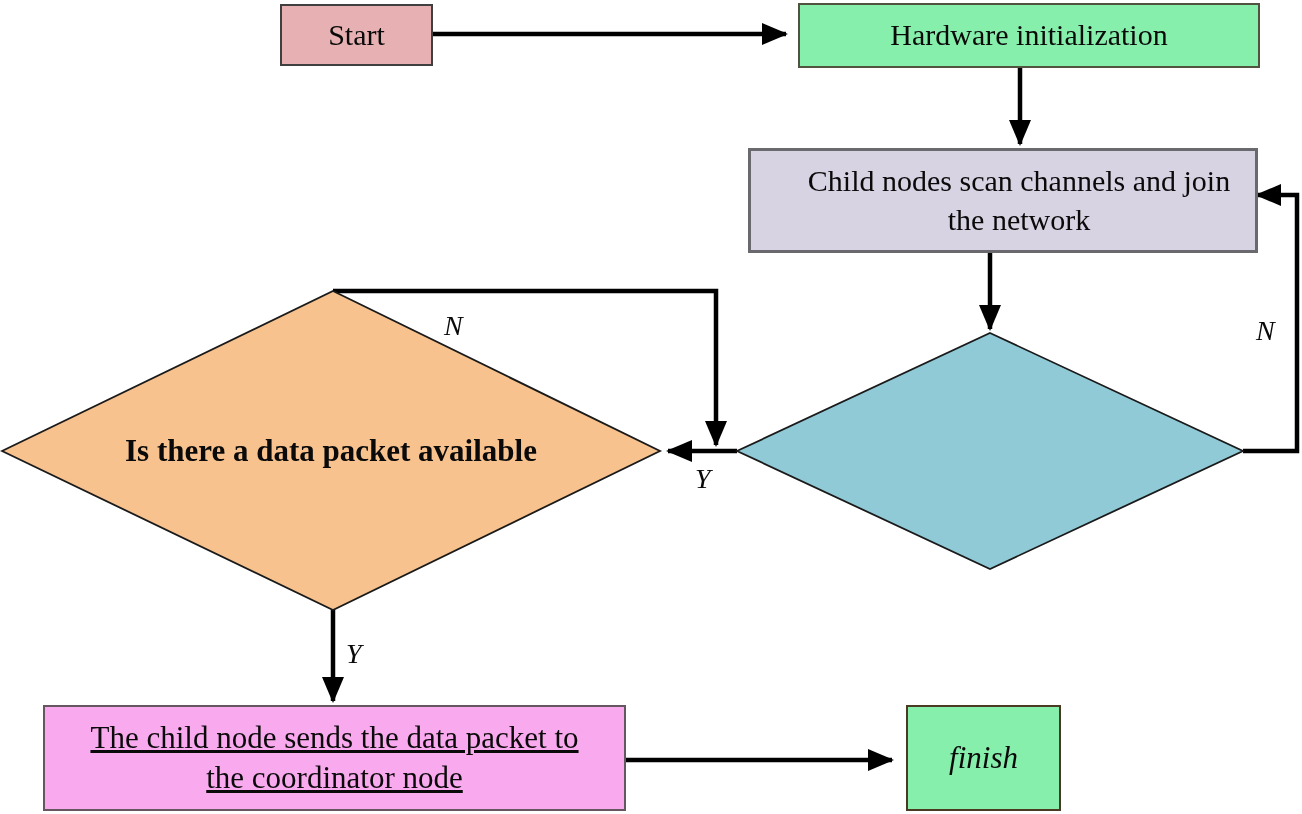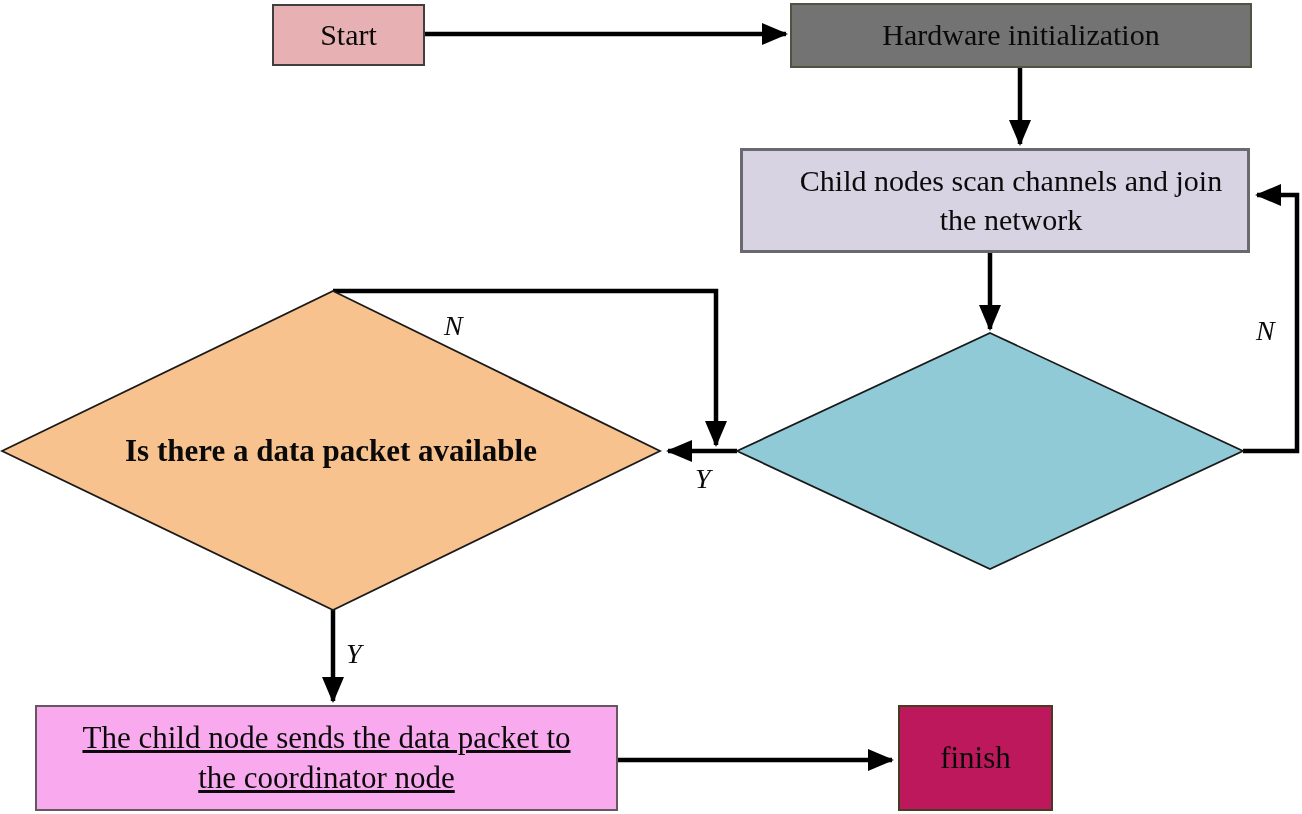--- a/index.html
+++ b/index.html
@@ -19,20 +19,21 @@
   }
   .node {
     position: absolute;
     display: flex;
     align-items: center;
     justify-content: center;
     text-align: center;
     font-size: 30px;
     line-height: 1.28;
     box-sizing: border-box;
+    margin-left: 8px;
   }
   .rect-node { border: 2px solid #4d4d4d; }
   #node-start    { left: 272px; top: 4px;   width: 153px; height: 62px; border-color: #3f3f3f; }
   #node-hardware { left: 790px; top: 3px;   width: 462px; height: 65px; border-color: #50533f; }
   #node-scan     { left: 740px; top: 148px; width: 510px; height: 105px; border-width: 3px; border-color: #6a6a6e; }
   #node-send     { left: 35px;  top: 705px; width: 583px; height: 106px; border-color: #66565f; font-size: 31px; }
   #node-finish   { left: 898px; top: 705px; width: 155px; height: 106px; border-color: #4a3a23; font-size: 31px; }
   #node-scan .wrap { max-width: 430px; }
   #node-send .wrap { max-width: 525px; }
   .diamond-label {
@@ -83,33 +84,33 @@
     <path class="edge" d="M 618 760 H 892" marker-end="url(#arrow)"></path>
 
     <polygon class="shape" points="990,333 1243,451 990,569 737,451" fill="#90cad7"></polygon>
     <polygon class="shape" points="333,291 660,451 333,610 2,451" fill="#f7c28e"></polygon>
   </svg>
 
   <div class="node rect-node" id="node-start" style="background-color: rgb(231, 177, 179);">
     <span class="wrap">Start</span>
   </div>
 
-  <div class="node rect-node" id="node-hardware" style="background-color: #737373;">
+  <div class="node rect-node" id="node-hardware" style="background-color: #86efac;">
     <span class="wrap">Hardware initialization</span>
   </div>
 
   <div class="node rect-node" id="node-scan" style="background-color: rgb(216, 211, 226); padding-left: 32px;">
     <span class="wrap">Child nodes scan channels and join the network</span>
   </div>
 
   <div class="node rect-node" id="node-send" style="background-color: rgb(249, 170, 238); text-decoration: underline;">
     <span class="wrap">The child node sends the data packet to the coordinator node</span>
   </div>
 
-  <div class="node rect-node" id="node-finish" style="background-color: #be185d;">
+  <div class="node rect-node" id="node-finish" style="background-color: #86efac; font-style: italic;">
     <span class="wrap">finish</span>
   </div>
 
   <div class="diamond-label" id="label-packet">Is there a data packet available</div>
 
   <div class="edge-label" id="lbl-networking-no">N</div>
   <div class="edge-label" id="lbl-networking-yes">Y</div>
   <div class="edge-label" id="lbl-packet-no">N</div>
   <div class="edge-label" id="lbl-packet-yes">Y</div>
 

